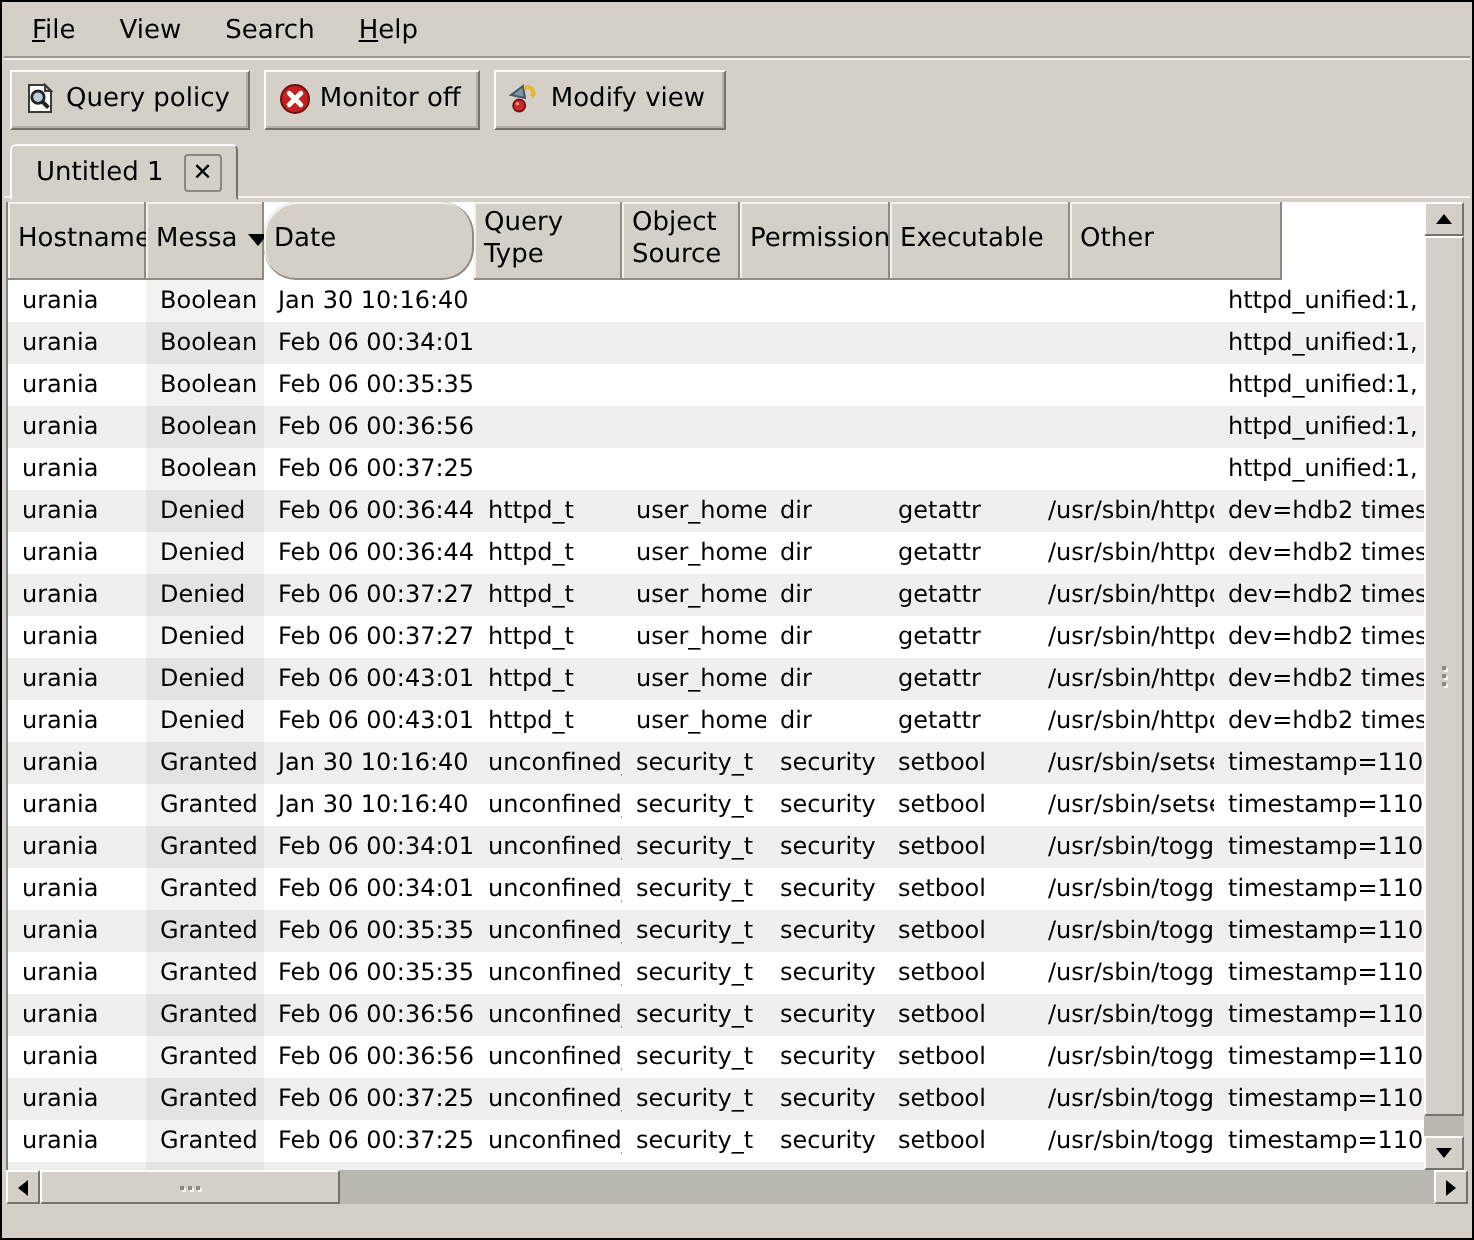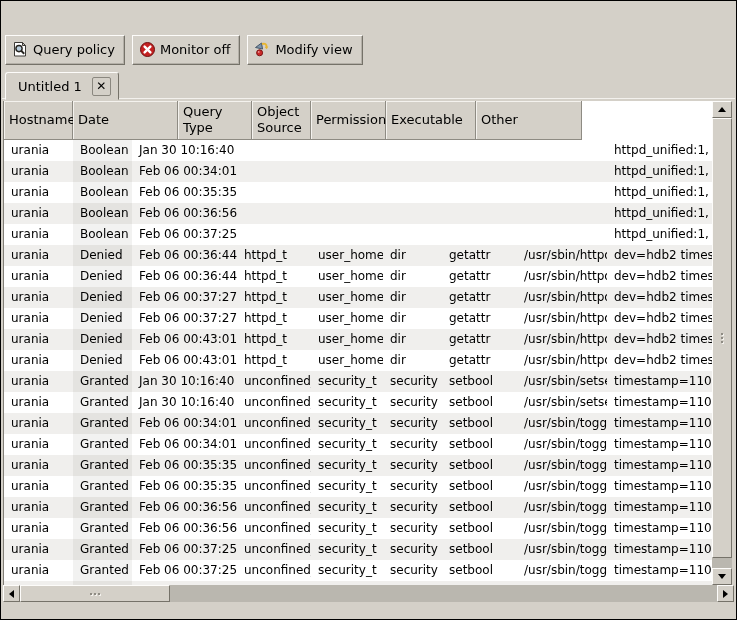--- a/index.html
+++ b/index.html
@@ -121,20 +121,26 @@
   }
   .sb-left { width: 284px; padding-left: 4px; white-space: nowrap; }
   .sb-mid  { flex: 1; white-space: nowrap; }
   .sb-right{ margin-left: auto; padding-right: 3px; white-space: nowrap; }
 </style>
 </head>
 <body>
 
 <div class="window">
 
+  <div class="menubar">
+      <div class="menu-item"><span class="mnemonic">F</span>ile</div>
+      <div class="menu-item">View</div>
+      <div class="menu-item">Search</div>
+      <div class="menu-item"><span class="mnemonic">H</span>elp</div>
+    </div>
 
   <div class="toolbar">
     <div class="tbtn">
       <span>
         <svg width="17" height="17" viewBox="0 0 17 17">
           <path d="M2.5 1.5 h8 l3 3 v10.5 h-11 z" fill="#ffffff" stroke="#3c3a36" stroke-width="1"></path>
           <path d="M10.5 1.5 v3 h3 z" fill="#c9c5bd" stroke="#3c3a36" stroke-width="1"></path>
           <circle cx="7" cy="7.6" r="3.1" fill="#b9cede" stroke="#26241f" stroke-width="1.4"></circle>
           <line x1="9.3" y1="9.9" x2="12.2" y2="12.8" stroke="#26241f" stroke-width="2"></line>
         </svg>
@@ -171,21 +177,25 @@
       <span>✕</span>
     </span>
   </div>
   <div class="notebook-line"></div>
 
   <div class="grid">
     <div class="thead">
         <div class="th" style="width: 69px;">
           <span>Hostname</span>
         </div>
-        <div class="th" style="width: 105px;">
+        <div class="th" style="width: 59px;">
+          <span>Messa</span>
+          <span class="sort-arrow"></span>
+        </div>
+        <div class="th" style="width: 105px; border-radius: 16px;">
           <span>Date</span>
         </div>
         <div class="th" style="width: 74px;">
           <span>Query Type</span>
         </div>
         <div class="th" style="width: 59px;">
           <span>Object Source</span>
         </div>
         <div class="th" style="width: 75px;">
           <span>Permission</span>

